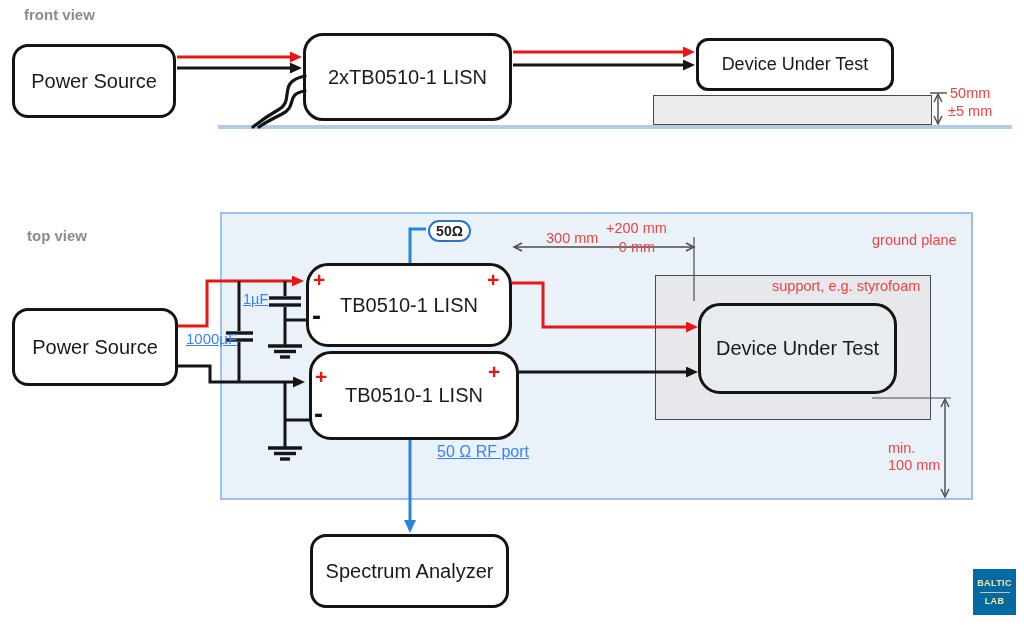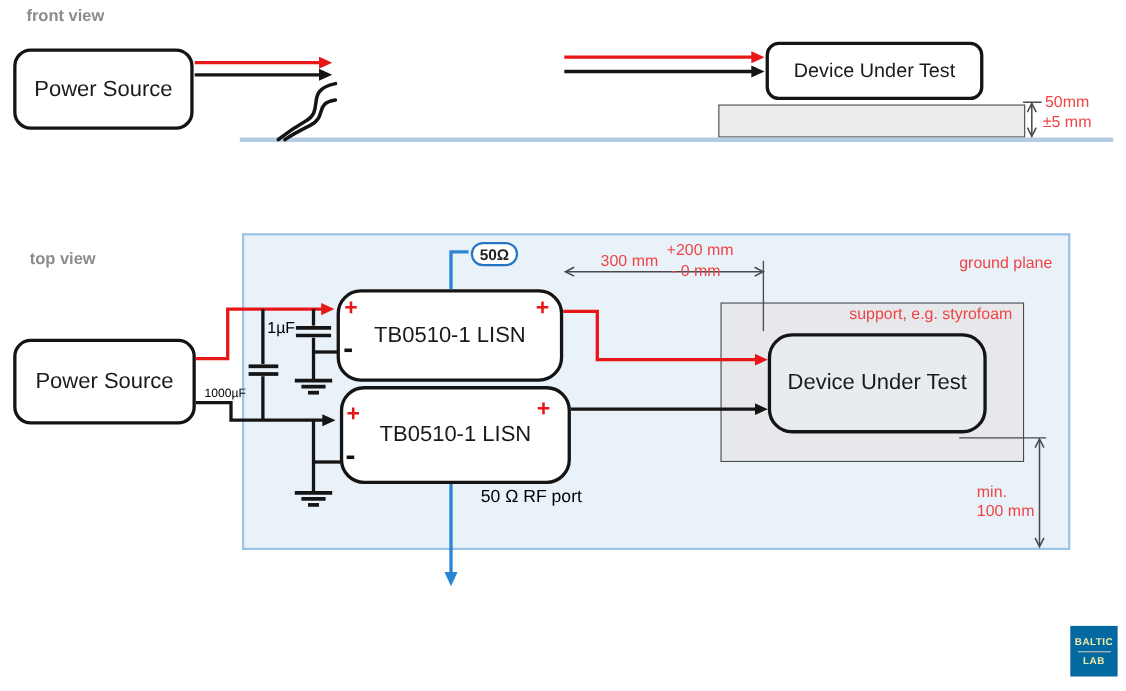--- a/index.html
+++ b/index.html
@@ -18,21 +18,21 @@
   }
   .plane{
     position:absolute;box-sizing:border-box;z-index:1;
     background:#e9f1f9;border:2px solid #9cc2e5;
   }
   .support{
     position:absolute;box-sizing:border-box;z-index:2;
     background:#e6e8eb;border:1.5px solid #4a4a4a;
   }
   .small-label{position:absolute;font-size:14.5px;color:#ef4444;z-index:6;white-space:nowrap;}
-  .wire-label{position:absolute;font-size:15px;color:#000000;z-index:6;white-space:nowrap;}
+  .wire-label{position:absolute;font-size:15px;color:#3b82f6;z-index:6;white-space:nowrap;text-decoration:underline;}
   .term{position:absolute;z-index:6;font-weight:bold;line-height:1;}
   .term.plus{font-size:21px;color:#e81717;}
   .term.minus{font-size:27px;color:#111111;}
   .rf-load{
     position:absolute;box-sizing:border-box;z-index:6;background:#ffffff;
     border:2.5px solid #2776c6;display:flex;align-items:center;justify-content:center;
     font-size:14px;font-weight:bold;color:#222222;
   }
   .overlay{position:absolute;left:0;top:0;z-index:5;pointer-events:none;}
   .logo{
@@ -46,41 +46,44 @@
 <body>
 
 <div class="canvas">
 
   <div class="view-label" style="left:24px;top:6px;">front view</div>
 
   <div class="node" style="left:12px;top:44px;width:164px;height:74px;border-radius:16px;">
     <span>Power Source</span>
   </div>
 
+  <div class="node" style="left:303px;top:33px;width:209px;height:88px;border-radius:20px;">
+    <span>2xTB0510-1 LISN</span>
+  </div>
 
   <div class="node" style="left:696px;top:38px;width:198px;height:53px;border-radius:12px;font-size:18px;">
     <span>Device Under Test</span>
   </div>
 
   <div class="support" style="left:653px;top:95px;width:279px;height:30px;background:#ececec;"></div>
 
   <div class="small-label" style="left:950px;top:85px;">50mm</div>
   <div class="small-label" style="left:948px;top:103px;">±5 mm</div>
 
   <div class="view-label" style="left:27px;top:227px;">top view</div>
 
   <div class="plane" style="left:220px;top:212px;width:753px;height:288px;"></div>
   <div class="small-label" style="left:872px;top:232px;">ground plane</div>
 
   <div class="node" style="left:12px;top:308px;width:166px;height:78px;border-radius:16px;">
     <span>Power Source</span>
   </div>
 
   <div class="wire-label" style="left:243px;top:291px;font-size:14.5px;">1µF</div>
-  <div class="wire-label" style="left:186px;top:352px;font-size:11px;">1000µF</div>
+  <div class="wire-label" style="left:186px;top:330px;font-size:15px;">1000µF</div>
 
   <div class="node" style="left:306px;top:263px;width:206px;height:84px;border-radius:22px;">
     <span>TB0510-1 LISN</span>
   </div>
   <div class="node" style="left:309px;top:351px;width:210px;height:89px;border-radius:22px;">
     <span>TB0510-1 LISN</span>
   </div>
 
   <span class="term plus" style="left:313px;top:269px;">+</span>
   <span class="term plus" style="left:487px;top:269px;">+</span>
@@ -102,20 +105,23 @@
     <span>Device Under Test</span>
   </div>
 
   <div class="small-label" style="left:546px;top:230px;">300 mm</div>
   <div class="small-label" style="left:606px;top:220px;text-align:center;">+200 mm</div>
   <div class="small-label" style="left:610px;top:239px;">- 0 mm</div>
 
   <div class="small-label" style="left:888px;top:440px;text-align:center;">min.</div>
   <div class="small-label" style="left:888px;top:457px;">100 mm</div>
 
+  <div class="node" style="left:310px;top:534px;width:199px;height:74px;border-radius:16px;">
+    <span>Spectrum Analyzer</span>
+  </div>
 
   <div class="logo" style="left:973px;top:569px;width:43px;height:46px;">
     <span class="t">BALTIC</span>
     <span class="sep"></span>
     <span class="t">LAB</span>
   </div>
 
   <svg class="overlay" width="1024" height="628" viewBox="0 0 1024 628">
     <defs>
       <marker id="aR" markerUnits="userSpaceOnUse" markerWidth="14" markerHeight="12" refX="1" refY="5.5" orient="auto">

